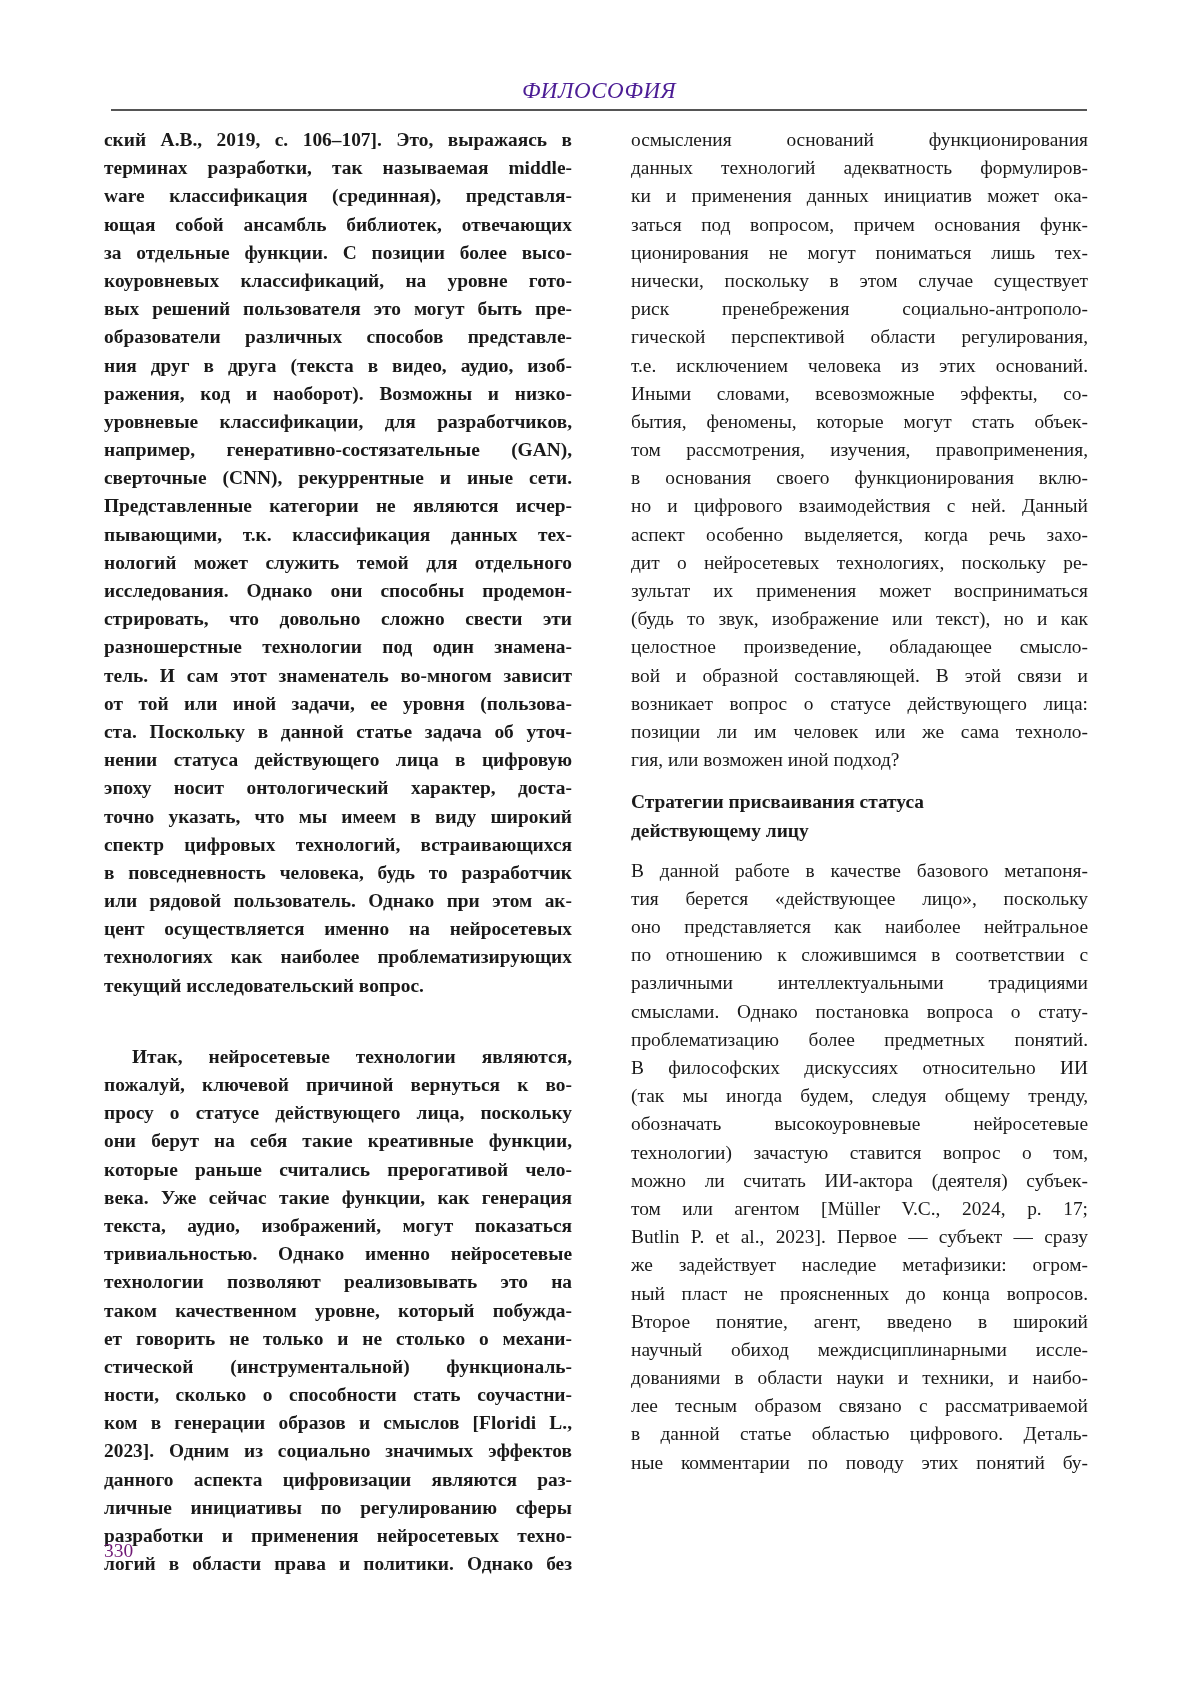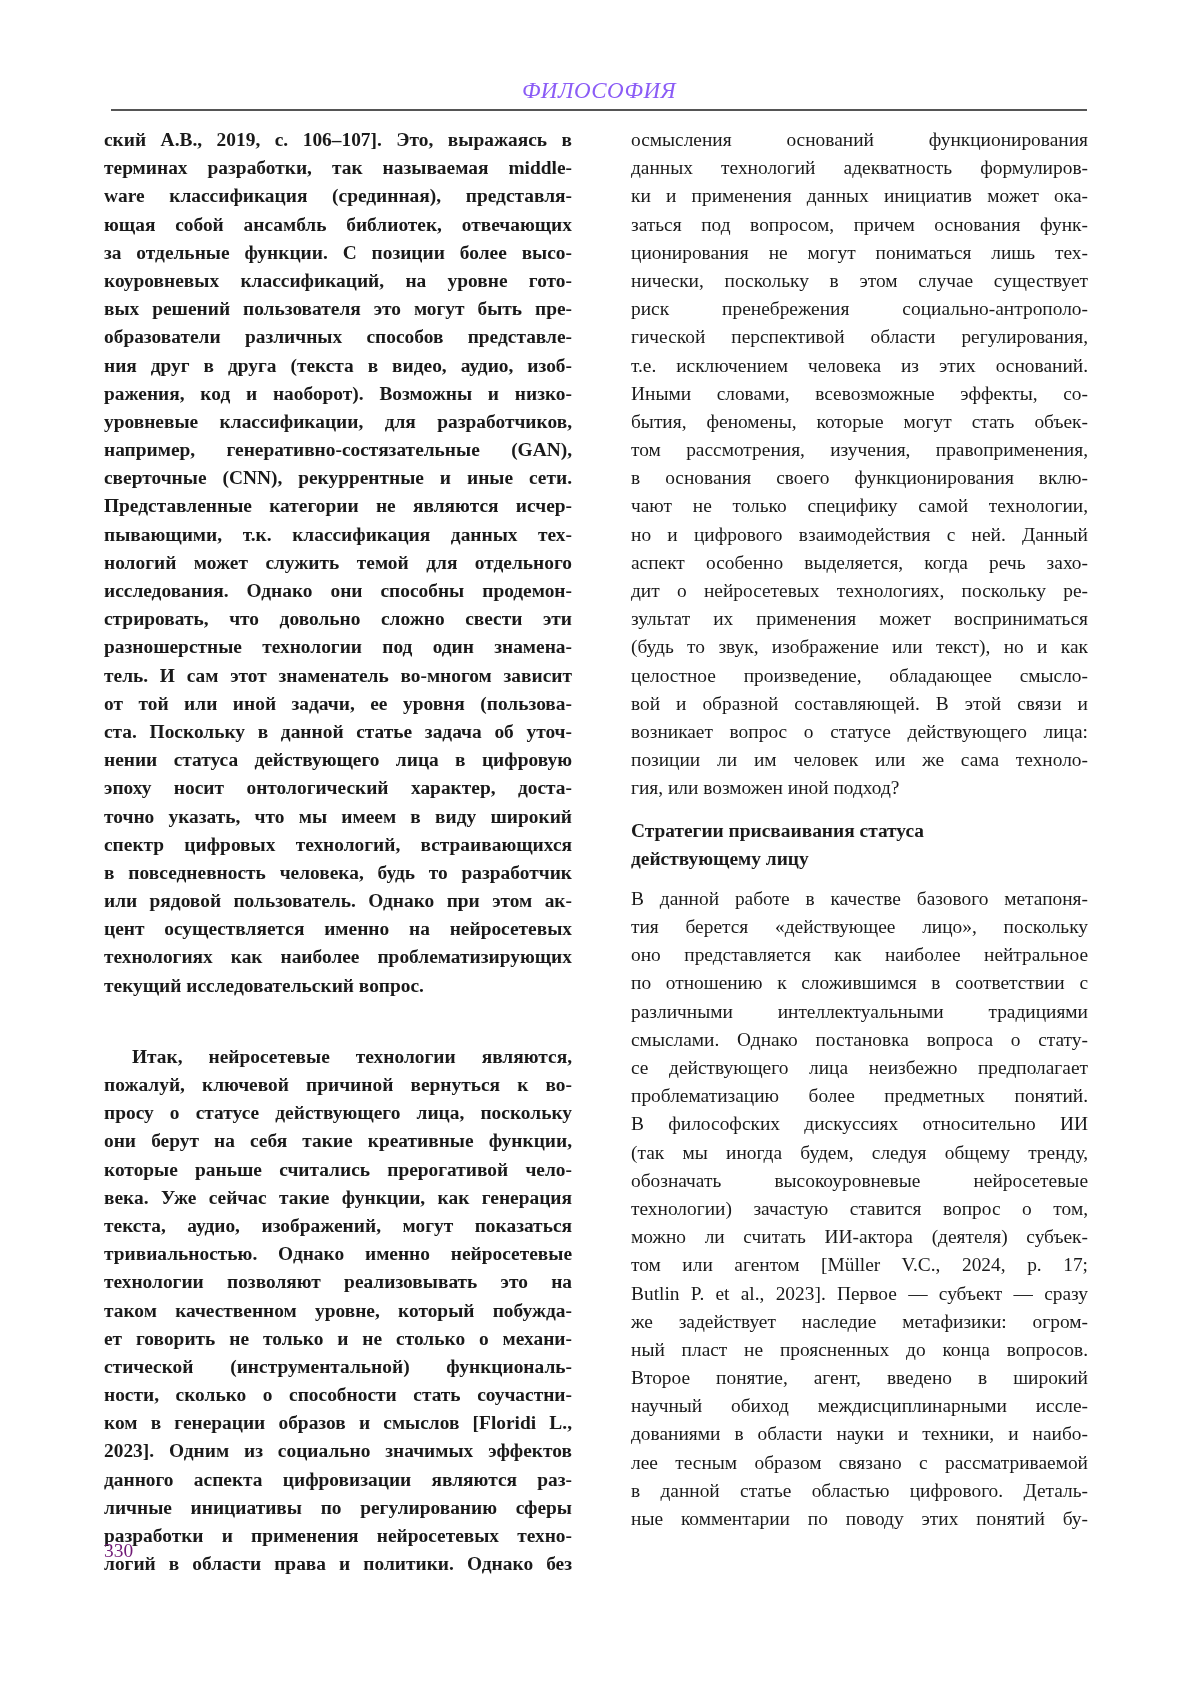--- a/index.html
+++ b/index.html
@@ -4,21 +4,21 @@
 <style>
   html, body { margin: 0; padding: 0; background: #ffffff; }
   body {
     width: 1200px; height: 1697px; position: relative; overflow: hidden;
     font-family: "Liberation Serif", "DejaVu Serif", serif;
     color: #1a1a1a;
   }
   .running-head {
     position: absolute; left: 111px; top: 78px; width: 976px;
     text-align: center; font-style: italic; font-size: 23px; letter-spacing: 0.5px;
-    color: #8b5cf6;
+    color: #4c1d95;
   }
   .head-rule {
     position: absolute; left: 111px; top: 109px; width: 976px; height: 2px;
     background: #555;
   }
   .col { position: absolute; top: 126px; }
   .col-left { left: 104px; width: 468px; font-weight: bold; }
   .col-right { left: 631px; width: 457px; }
   .ln {
     display: block; height: 28.2px; line-height: 28.2px; font-size: 19.4px;
@@ -102,42 +102,40 @@
     <span class="ln">заться под вопросом, причем основания функ-</span>
     <span class="ln">ционирования не могут пониматься лишь тех-</span>
     <span class="ln">нически, поскольку в этом случае существует</span>
     <span class="ln">риск пренебрежения социально-антрополо-</span>
     <span class="ln">гической перспективой области регулирования,</span>
     <span class="ln">т.е. исключением человека из этих оснований.</span>
     <span class="ln">Иными словами, всевозможные эффекты, со-</span>
     <span class="ln">бытия, феномены, которые могут стать объек-</span>
     <span class="ln">том рассмотрения, изучения, правоприменения,</span>
     <span class="ln">в основания своего функционирования вклю-</span>
-    <span class="ln">чают не только специфику самой технологии,</span>
     <span class="ln">но и цифрового взаимодействия с ней. Данный</span>
     <span class="ln">аспект особенно выделяется, когда речь захо-</span>
     <span class="ln">дит о нейросетевых технологиях, поскольку ре-</span>
     <span class="ln">зультат их применения может восприниматься</span>
     <span class="ln">(будь то звук, изображение или текст), но и как</span>
     <span class="ln">целостное произведение, обладающее смысло-</span>
     <span class="ln">вой и образной составляющей. В этой связи и</span>
     <span class="ln">возникает вопрос о статусе действующего лица:</span>
     <span class="ln">позиции ли им человек или же сама техноло-</span>
     <span class="ln last">гия, или возможен иной подход?</span>
     <div class="gap-before-heading"></div>
     <span class="heading">Стратегии присваивания статуса</span>
     <span class="heading">действующему лицу</span>
     <div class="gap-after-heading"></div>
     <span class="ln">В данной работе в качестве базового метапоня-</span>
     <span class="ln">тия берется «действующее лицо», поскольку</span>
     <span class="ln">оно представляется как наиболее нейтральное</span>
     <span class="ln">по отношению к сложившимся в соответствии с</span>
     <span class="ln">различными интеллектуальными традициями</span>
     <span class="ln">смыслами. Однако постановка вопроса о стату-</span>
-    <span class="ln">се действующего лица неизбежно предполагает</span>
     <span class="ln">проблематизацию более предметных понятий.</span>
     <span class="ln">В философских дискуссиях относительно ИИ</span>
     <span class="ln">(так мы иногда будем, следуя общему тренду,</span>
     <span class="ln">обозначать высокоуровневые нейросетевые</span>
     <span class="ln">технологии) зачастую ставится вопрос о том,</span>
     <span class="ln">можно ли считать ИИ-актора (деятеля) субъек-</span>
     <span class="ln">том или агентом [Müller V.C., 2024, p. 17;</span>
     <span class="ln">Butlin P. et al., 2023]. Первое — субъект — сразу</span>
     <span class="ln">же задействует наследие метафизики: огром-</span>
     <span class="ln">ный пласт не проясненных до конца вопросов.</span>

